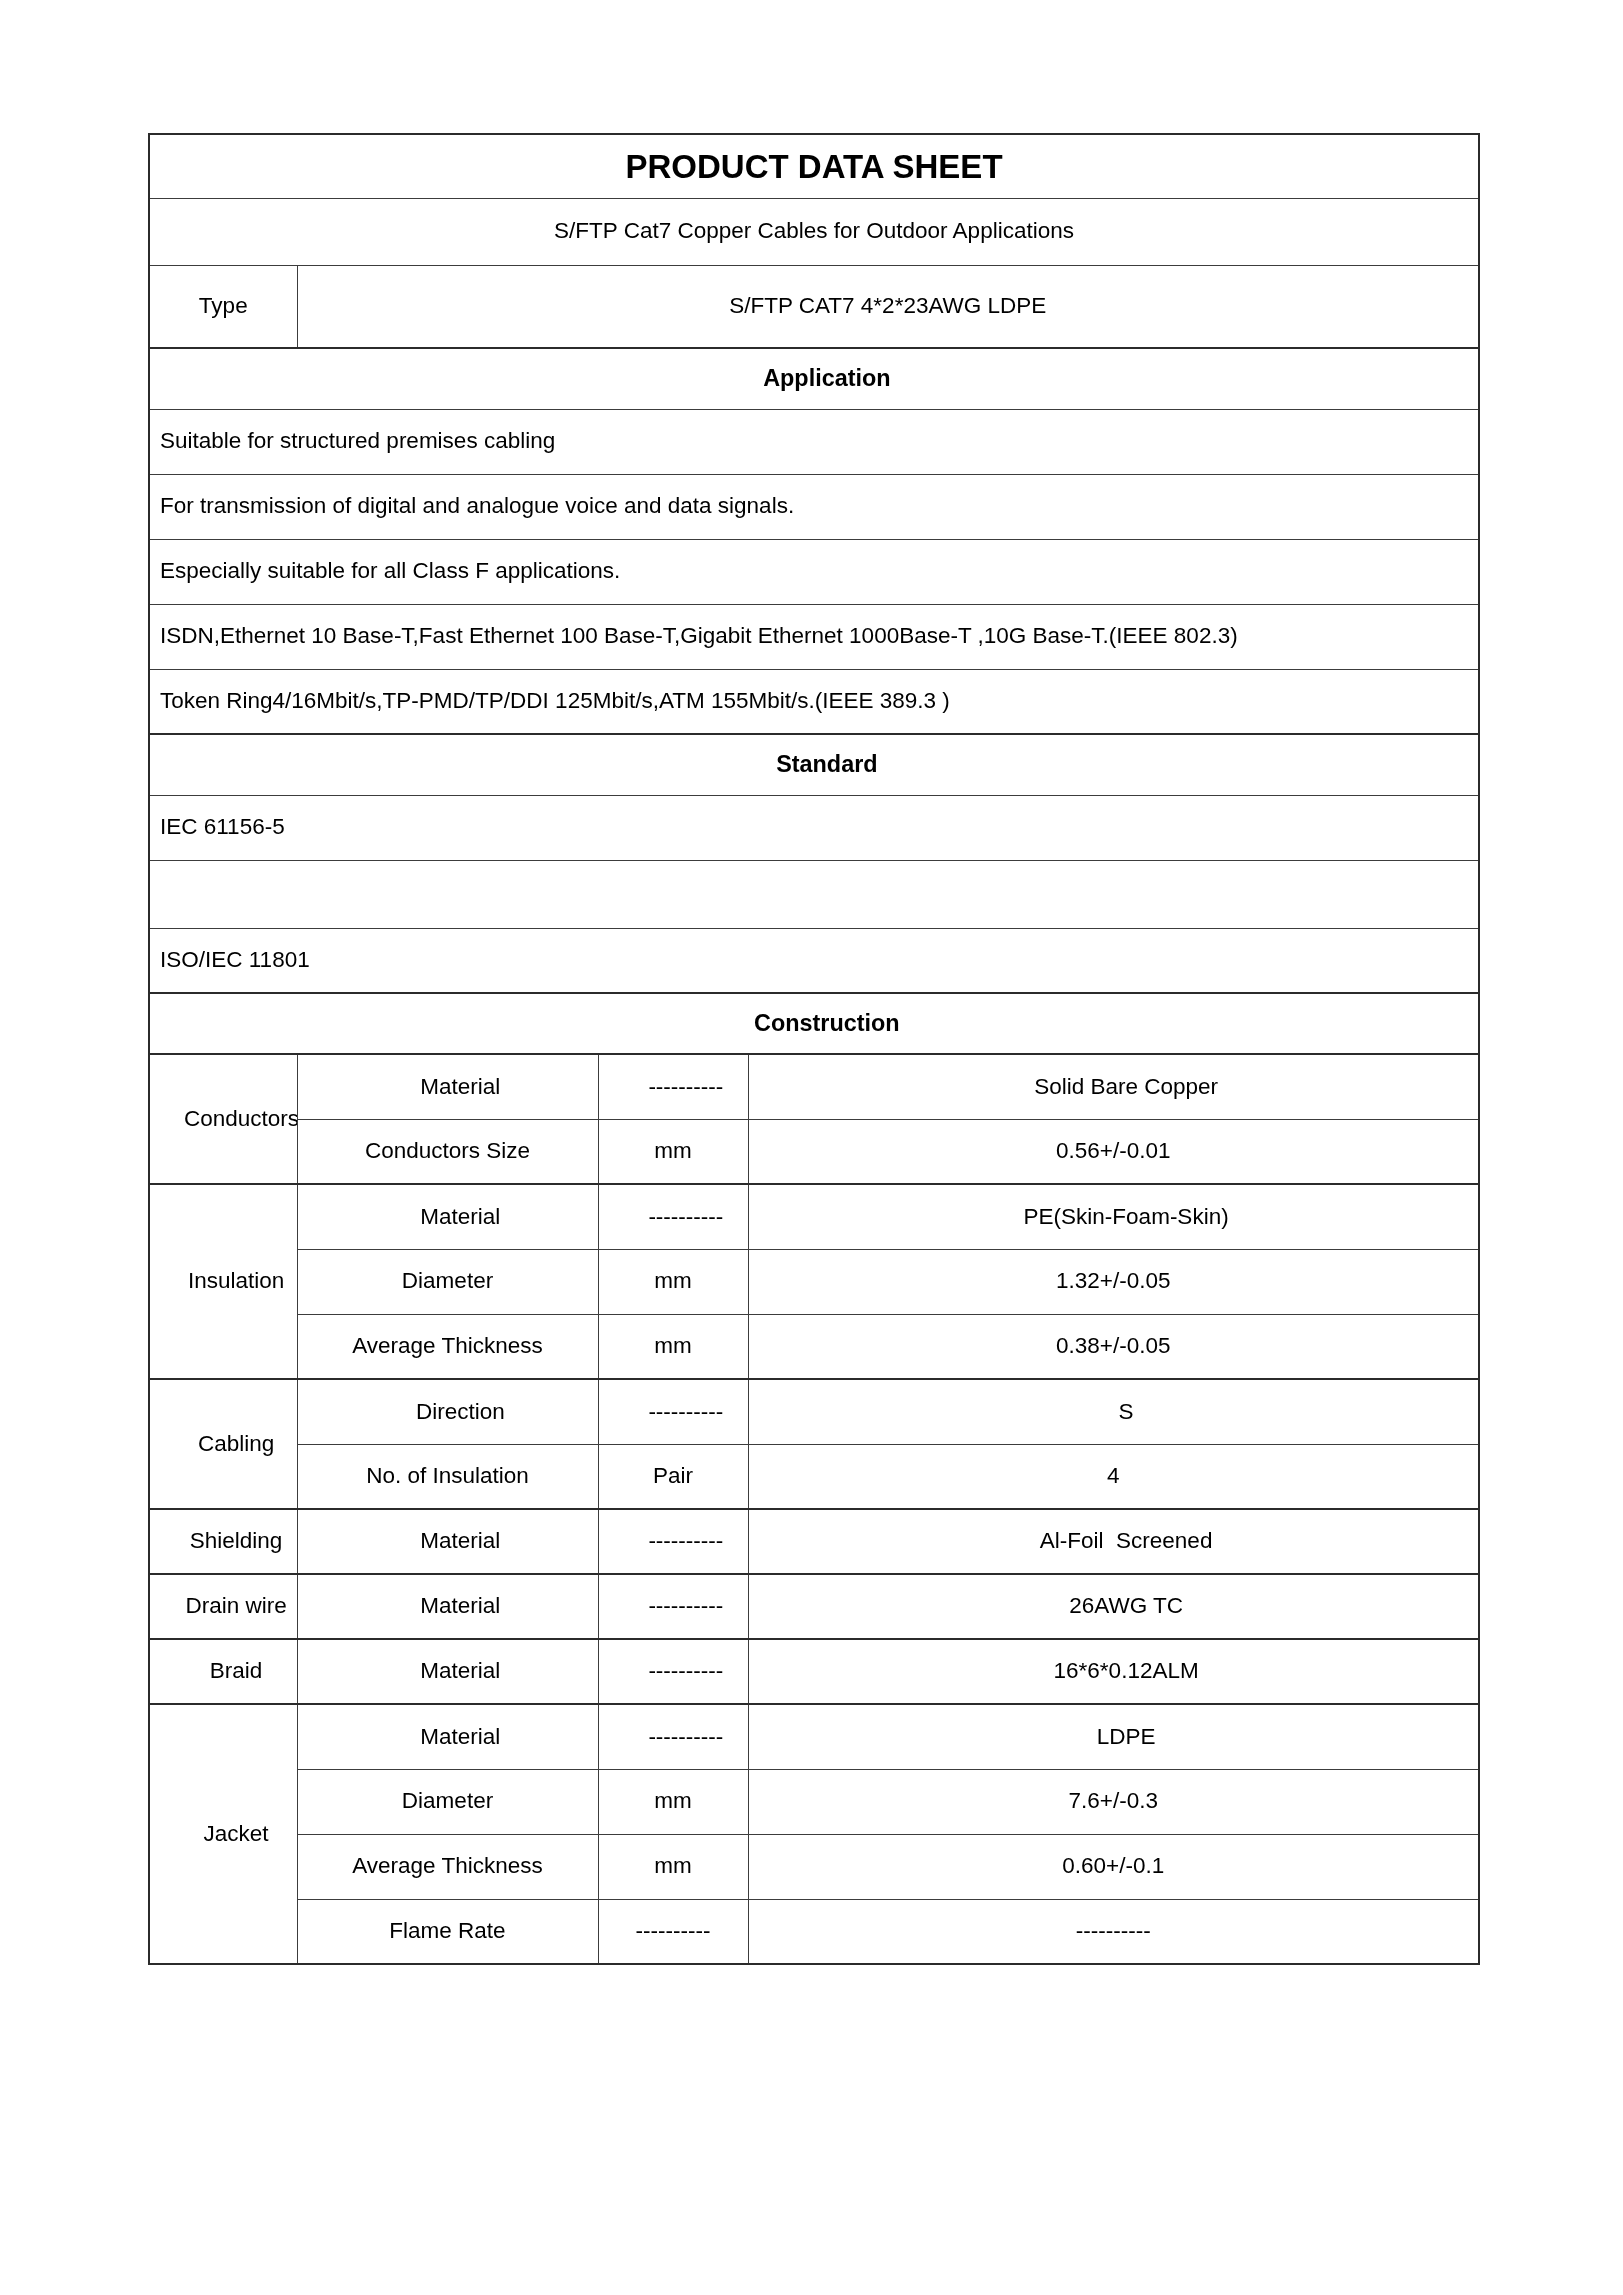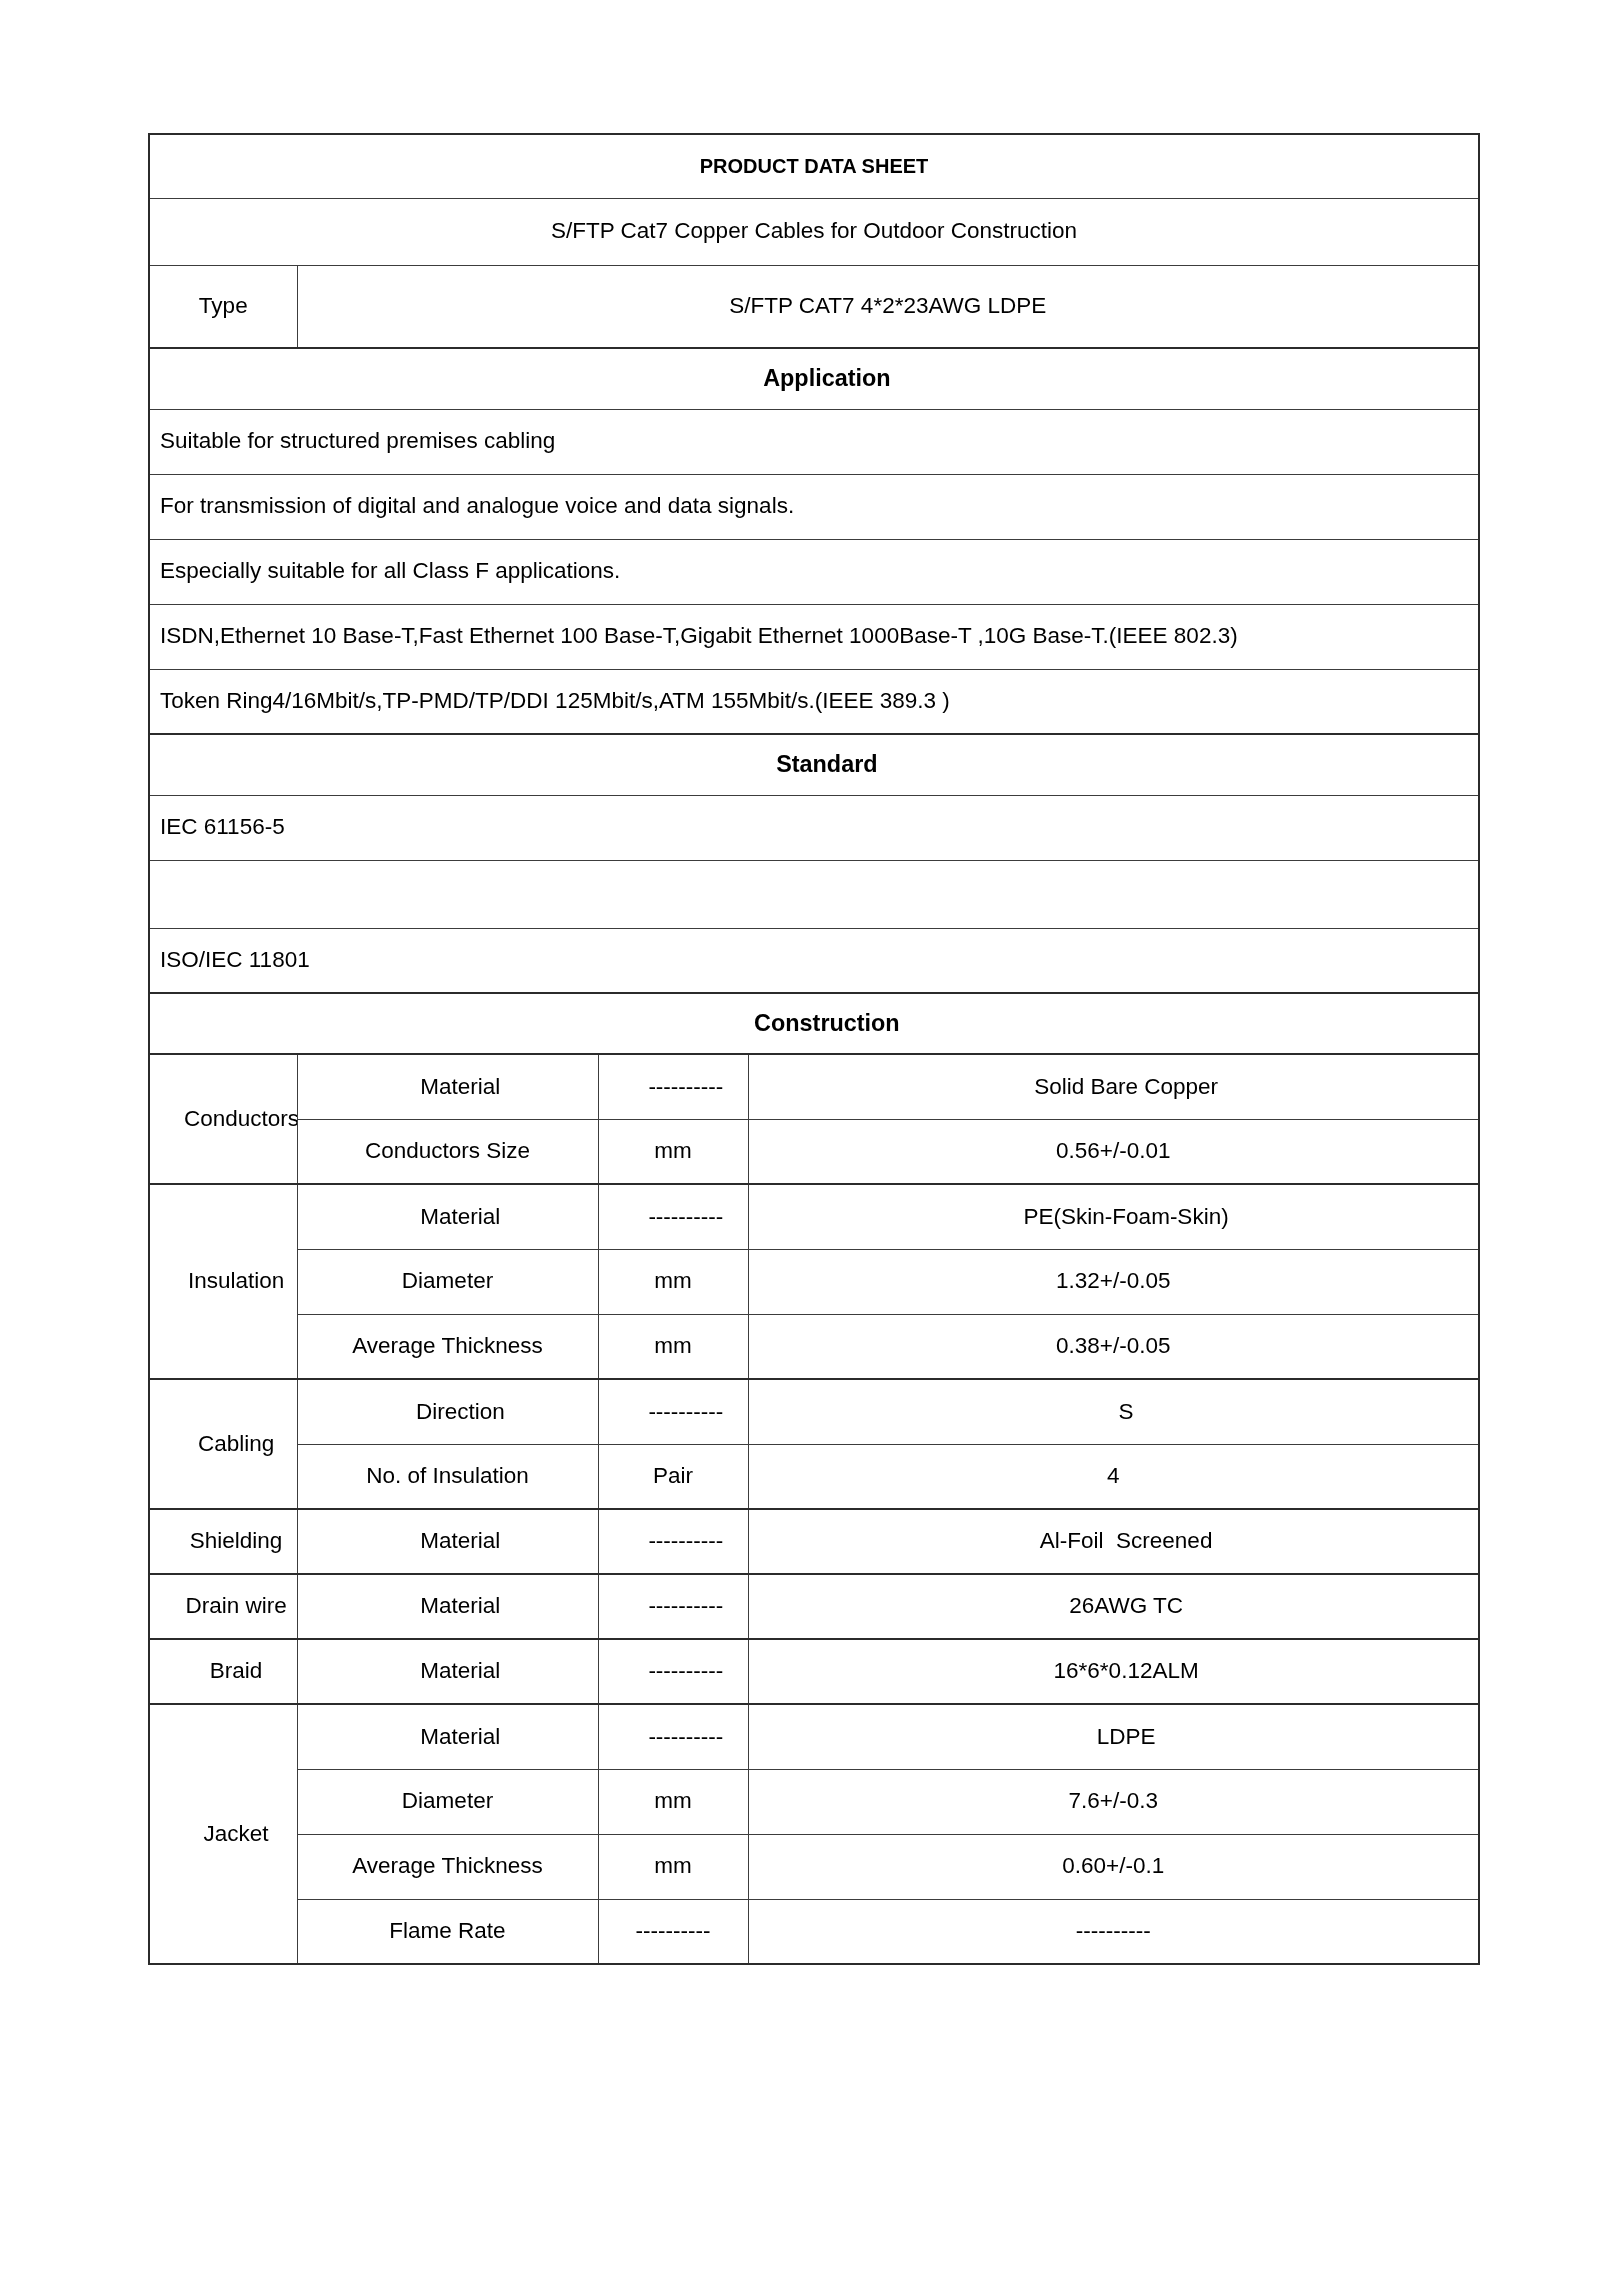--- a/index.html
+++ b/index.html
@@ -47,21 +47,21 @@
     border:1.7px solid #3c3c3c;
     font-size:22.5px;
     line-height:1.25;
     vertical-align:middle;
     text-align:center;
     padding:0 8.3px;
     overflow:hidden;
   }
   .ds tr.gt > td{border-top-width:2.5px;border-top-color:#2b2b2b;padding-left:34px;}
   .ds td.left{text-align:left;padding-left:10px;}
-  .ds tr.title-row td{font-size:20px;font-weight:700;}
+  .ds tr.title-row td{font-size:33px;font-weight:700;}
   .ds tr.hdr td{font-size:23.4px;font-weight:700;}
   .ds td.val{white-space:pre-wrap;}
   .h77{height:64px;} .h80{height:67px;} .h83{height:83px;}
   .h73{height:61px;} .h78{height:65px;} .h82{height:68px;}
 </style>
 </head>
 <body>
 
 <div class="sheet">
 
@@ -72,21 +72,21 @@
         <col style="width:301px">
         <col style="width:150px">
         <col style="width:731px">
     </colgroup>
 
     <tbody>
         <tr class="title-row h77">
       <td colspan="4">PRODUCT DATA SHEET</td>
     </tr>
     <tr class="h80">
-      <td colspan="4">S/FTP Cat7 Copper Cables for Outdoor Construction</td>
+      <td colspan="4">S/FTP Cat7 Copper Cables for Outdoor Applications</td>
     </tr>
     <tr class="h83">
       <td>Type</td>
       <td colspan="3">S/FTP CAT7 4*2*23AWG LDPE</td>
     </tr>
 
     <tr class="hdr h73 gt">
       <td colspan="4">Application</td>
     </tr>
     <tr class="h78">

